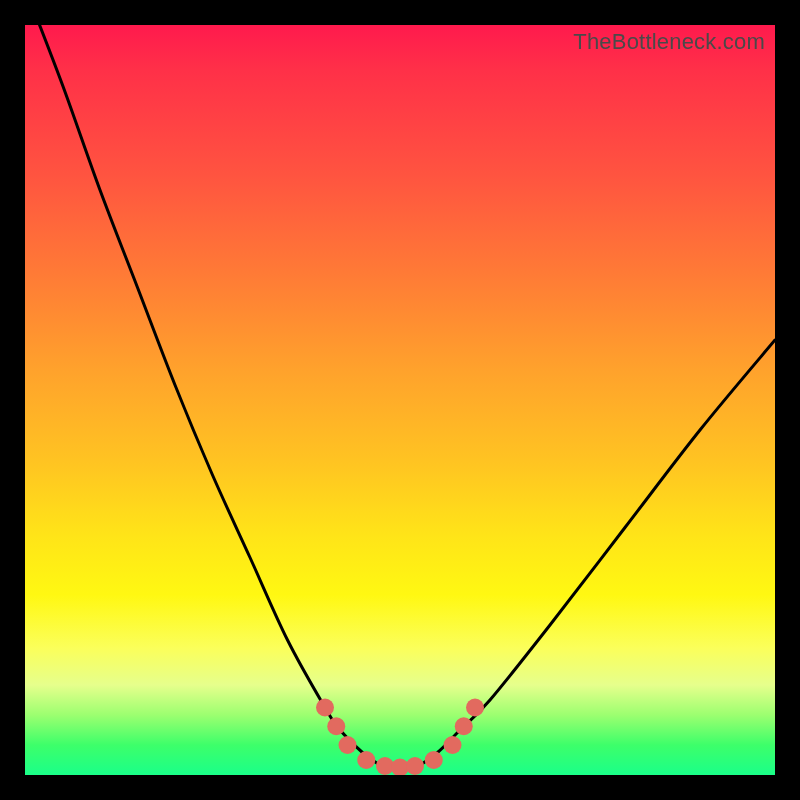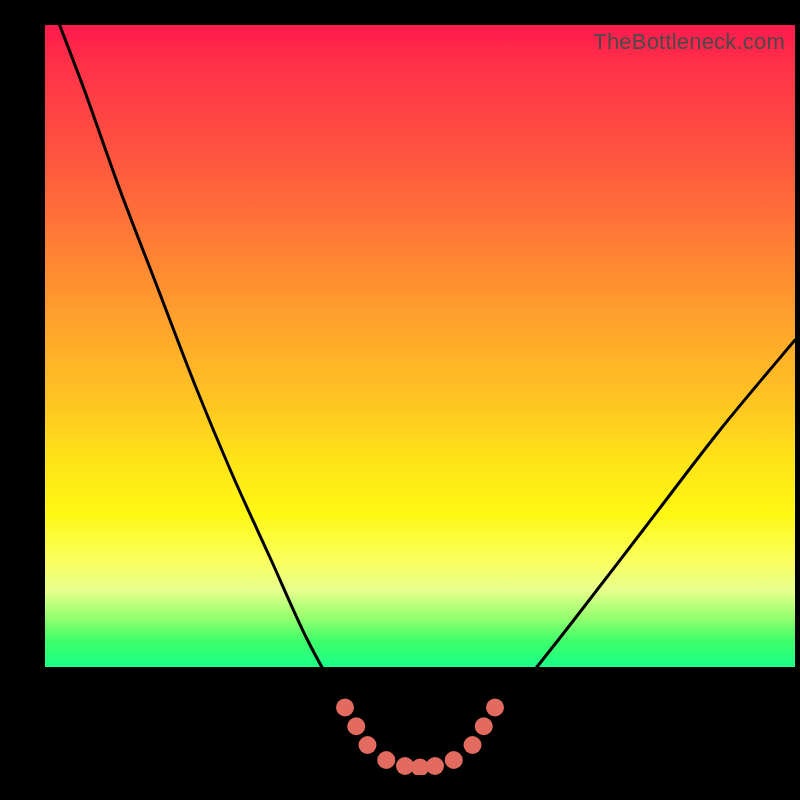--- a/index.html
+++ b/index.html
@@ -15,38 +15,37 @@
     position: relative;
     width: 800px;
     height: 800px;
     background: #000;
   }
   .plot {
     position: absolute;
     left: 25px;
     top: 25px;
     width: 750px;
-    height: 642px;
+    height: 750px;
     
     background: linear-gradient(to bottom,
       #ff1a4d 0%,
       #ff3048 6%,
       #ff5440 20%,
       #ff7a36 33%,
       #ffa22c 46%,
       #ffc322 58%,
       #ffe418 68%,
       #fff812 76%,
       #fbff5a 83%,
       #e6ff8c 88%,
       #9cff70 92%,
       #3dff6a 96%,
       #1aff89 100%
     );
-    margin-left: 20px;
   }
   .watermark {
     position: absolute;
     top: 4px;
     right: 10px;
     color: #4a4a4a;
     font-size: 22px;
     font-weight: 500;
     letter-spacing: 0.2px;
     user-select: none;

